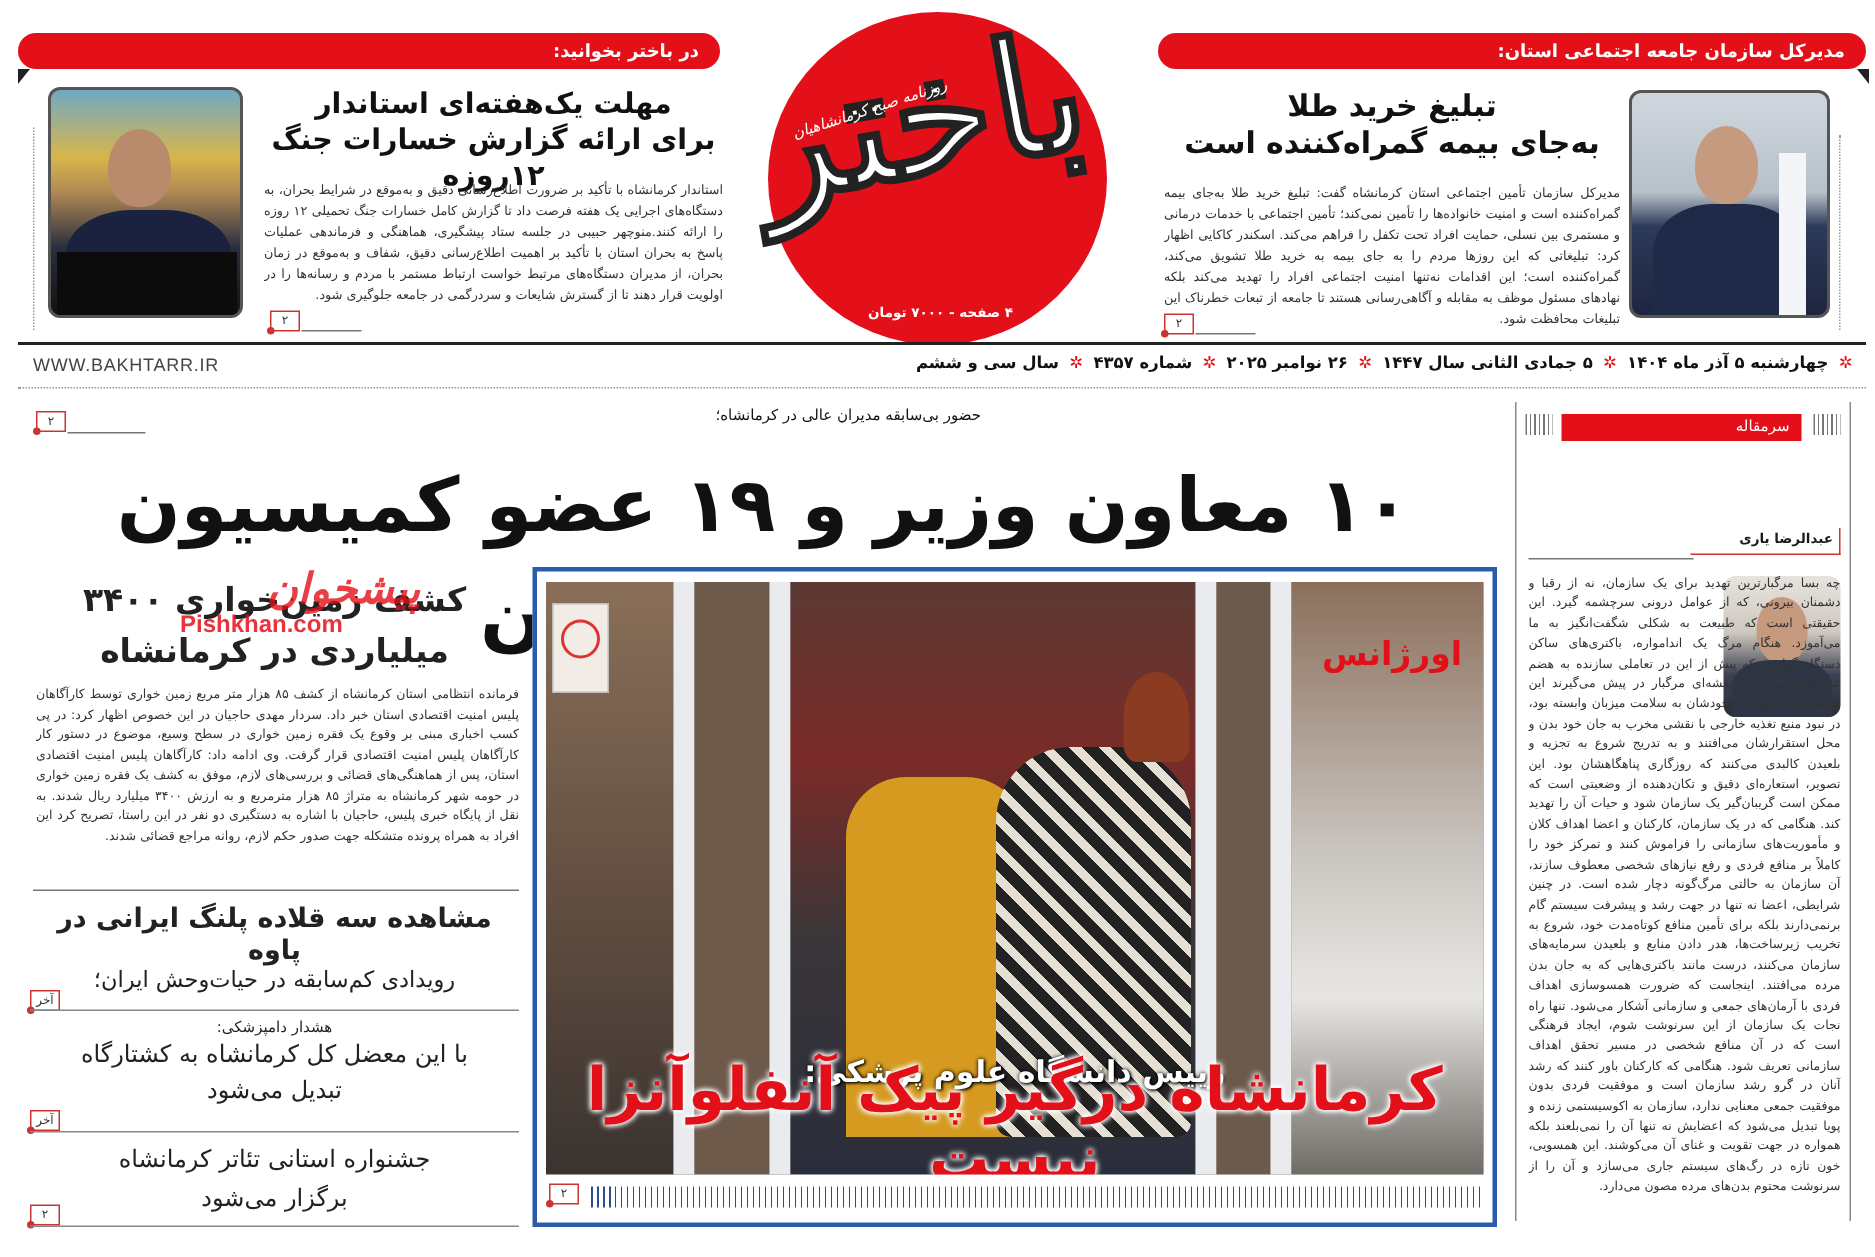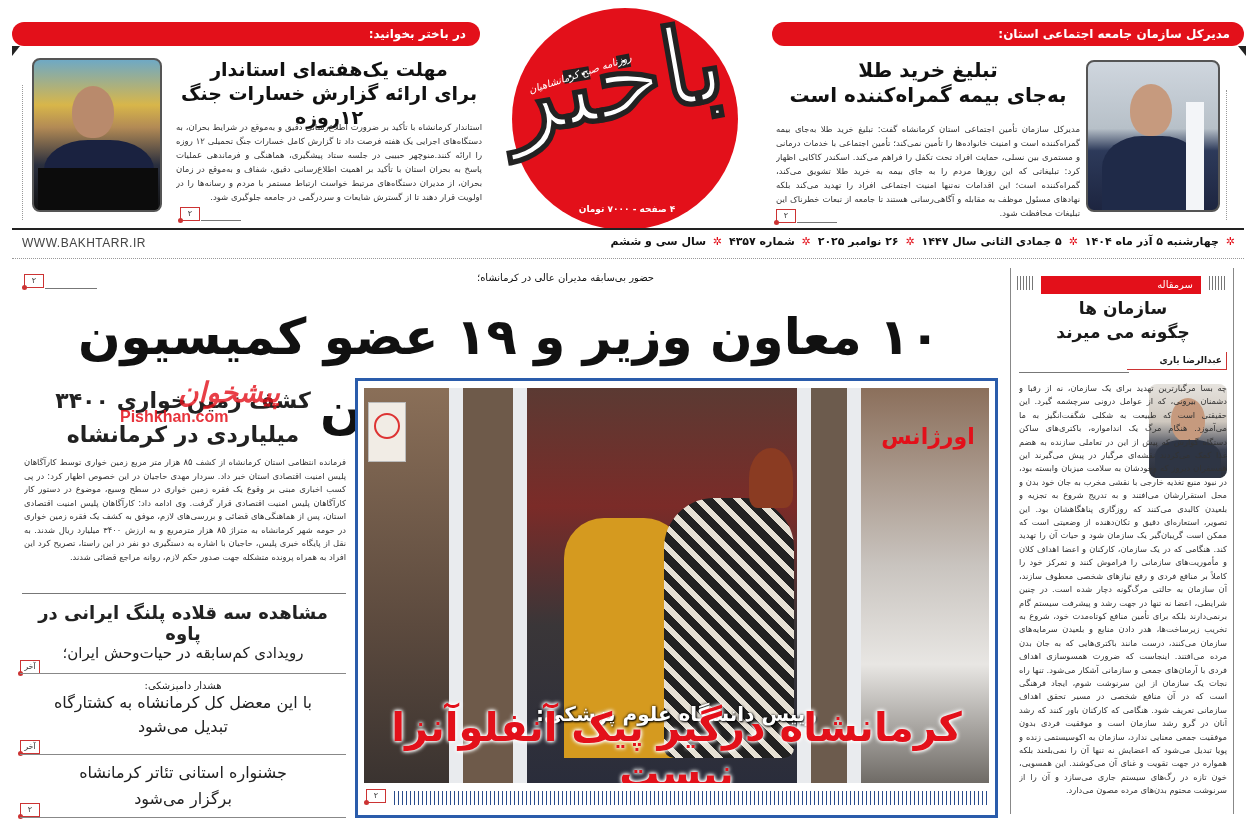--- a/index.html
+++ b/index.html
@@ -125,24 +125,20 @@
   <span class="sep">✲</span>
   <span>سال سی و ششم</span>
 </div>
 <div class="site-url">WWW.BAKHTARR.IR</div>
 <div class="dotted-h" style="left:12px; top:258px; width:1232px;"></div>
 
 <div class="editorial">
   <div class="ed-stripes" style="left:6px;"></div>
   <div class="ed-stripes" style="right:6px;"></div>
   <div class="ed-badge">سرمقاله</div>
-  <div class="ed-title">
-    <div>سازمان ها</div>
-    <div>چگونه می میرند</div>
-  </div>
   <div class="ref-line" style="left:8px; top:104px; width:110px;"></div>
   <div class="ed-author">عبدالرضا یاری</div>
   <div class="ed-photo">
     <div class="face" style="left:22px; top:14px; width:34px; height:44px;"></div>
     <div class="body-shape" style="left:6px; top:56px; width:66px; height:40px; background:#2e3544;"></div>
   </div>
   <div class="body-text" style="left:8px; top:114px; width:208px; height:430px; overflow:hidden; font-size:8.3px; line-height:13.4px;">چه بسا مرگبارترین تهدید برای یک سازمان، نه از رقبا و دشمنان بیرونی، که از عوامل درونی سرچشمه گیرد. این حقیقتی است که طبیعت به شکلی شگفت‌انگیز به ما می‌آموزد. هنگام مرگ یک اندامواره، باکتری‌های ساکن دستگاه گوارش که پیش از این در تعاملی سازنده به هضم غذا کمک می‌کردند نقشه‌ای مرگبار در پیش می‌گیرند این همسفران دیروز که وجودشان به سلامت میزبان وابسته بود، در نبود منبع تغذیه خارجی با نقشی مخرب به جان خود بدن و محل استقرارشان می‌افتند و به تدریج شروع به تجزیه و بلعیدن کالبدی می‌کنند که روزگاری پناهگاهشان بود. این تصویر، استعاره‌ای دقیق و تکان‌دهنده از وضعیتی است که ممکن است گریبان‌گیر یک سازمان شود و حیات آن را تهدید کند. هنگامی که در یک سازمان، کارکنان و اعضا اهداف کلان و مأموریت‌های سازمانی را فراموش کنند و تمرکز خود را کاملاً بر منافع فردی و رفع نیازهای شخصی معطوف سازند، آن سازمان به حالتی مرگ‌گونه دچار شده است. در چنین شرایطی، اعضا نه تنها در جهت رشد و پیشرفت سیستم گام برنمی‌دارند بلکه برای تأمین منافع کوتاه‌مدت خود، شروع به تخریب زیرساخت‌ها، هدر دادن منابع و بلعیدن سرمایه‌های سازمان می‌کنند، درست مانند باکتری‌هایی که به جان بدن مرده می‌افتند. اینجاست که ضرورت همسوسازی اهداف فردی با آرمان‌های جمعی و سازمانی آشکار می‌شود. تنها راه نجات یک سازمان از این سرنوشت شوم، ایجاد فرهنگی است که در آن منافع شخصی در مسیر تحقق اهداف سازمانی تعریف شود. هنگامی که کارکنان باور کنند که رشد آنان در گرو رشد سازمان است و موفقیت فردی بدون موفقیت جمعی معنایی ندارد، سازمان به اکوسیستمی زنده و پویا تبدیل می‌شود که اعضایش نه تنها آن را نمی‌بلعند بلکه همواره در جهت تقویت و غنای آن می‌کوشند. این همسویی، خون تازه در رگ‌های سیستم جاری می‌سازد و آن را از سرنوشت محتوم بدن‌های مرده مصون می‌دارد.</div>
 </div>
 
 <div class="page-ref" style="left:24px; top:274px;">۲</div>

